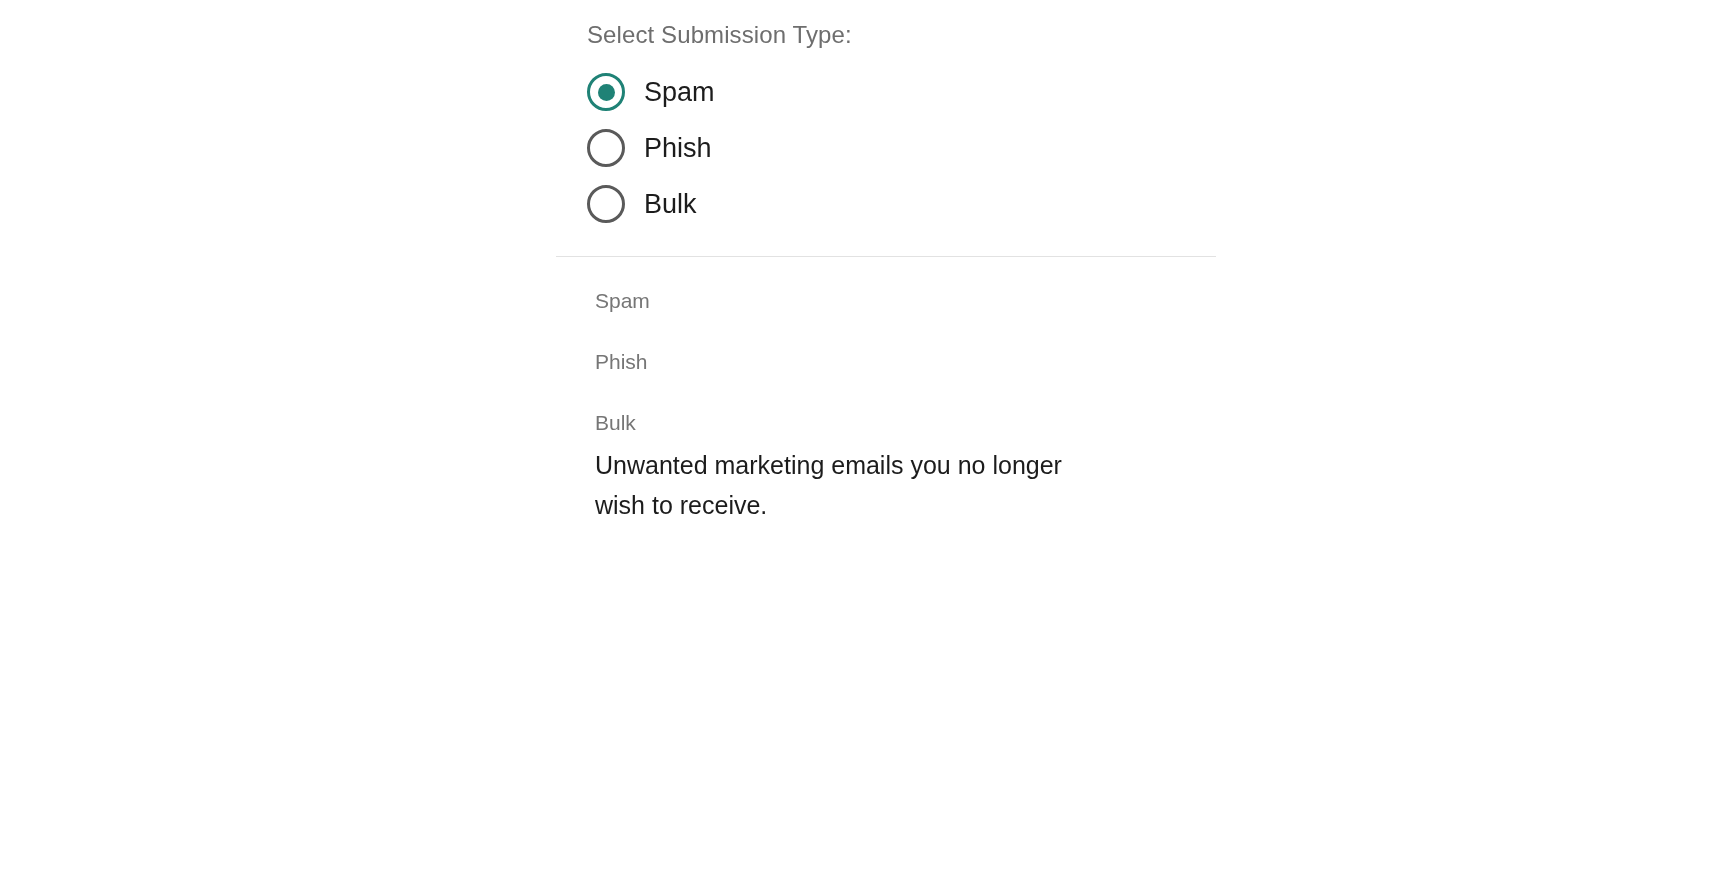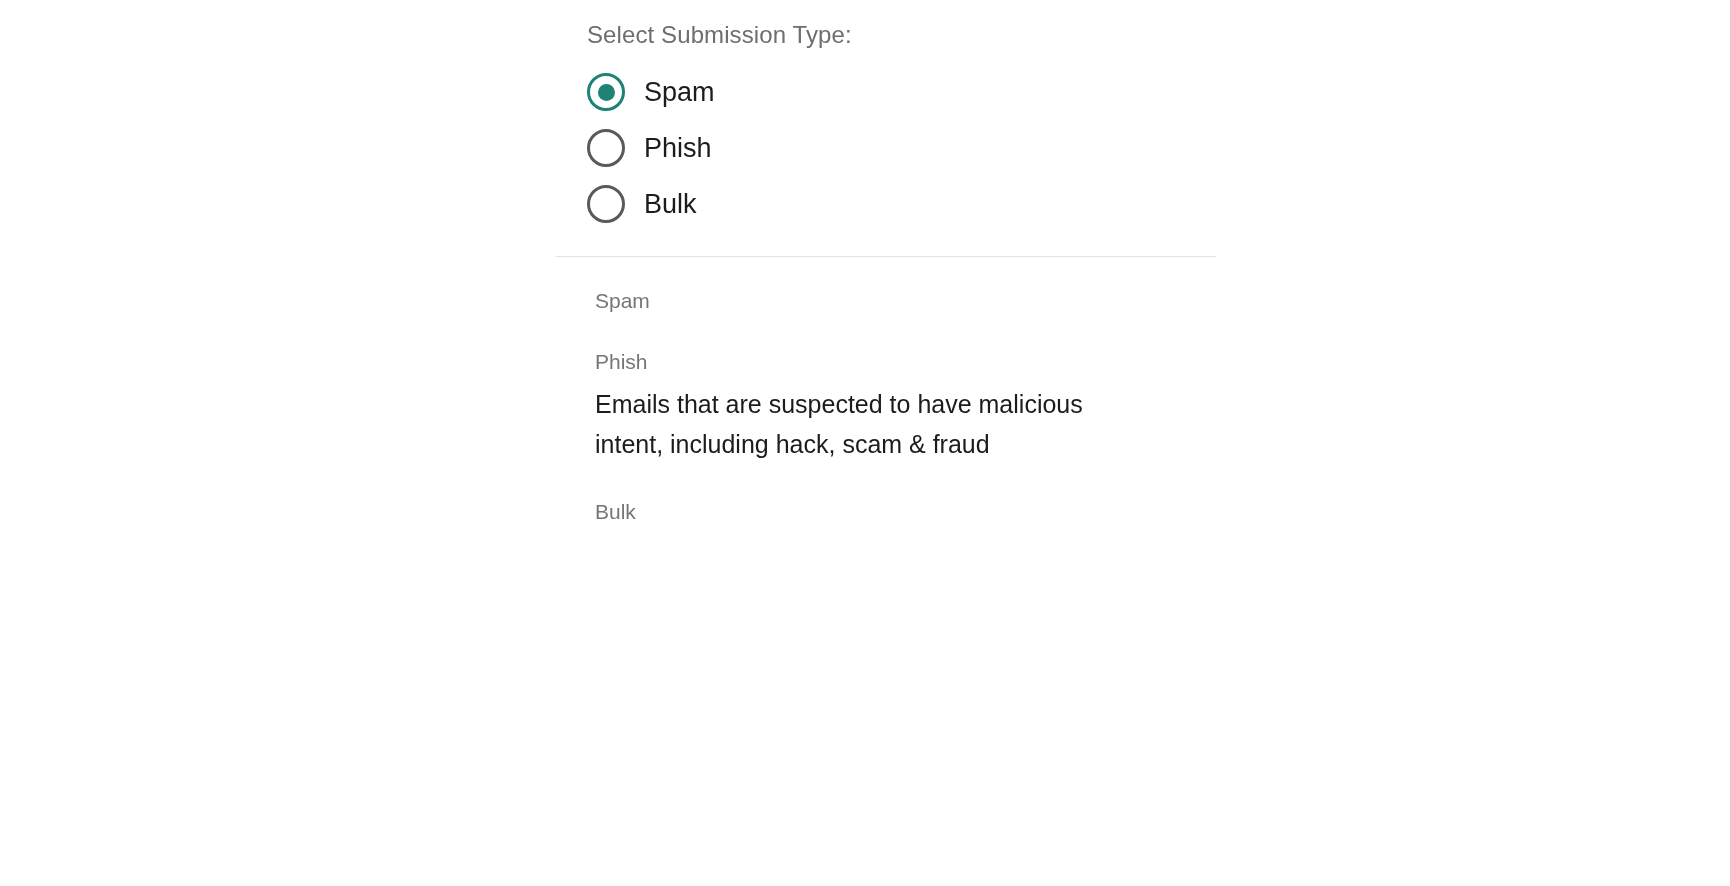--- a/index.html
+++ b/index.html
@@ -134,23 +134,23 @@
     <div class="divider"></div>
 
     <div class="defs">
 
       <div class="def-block">
         <div class="def-term">Spam</div>
       </div>
 
       <div class="def-block">
         <div class="def-term">Phish</div>
-        <div class="def-desc">Emails that are suspected to have malicious intent, including hack, scam &amp; fraud</div>
       </div>
 
       <div class="def-block">
         <div class="def-term">Bulk</div>
+        <div class="def-desc">Unwanted marketing emails you no longer wish to receive.</div>
       </div>
 
     </div>
 
   </div>
 </div>
 
 </body></html>

